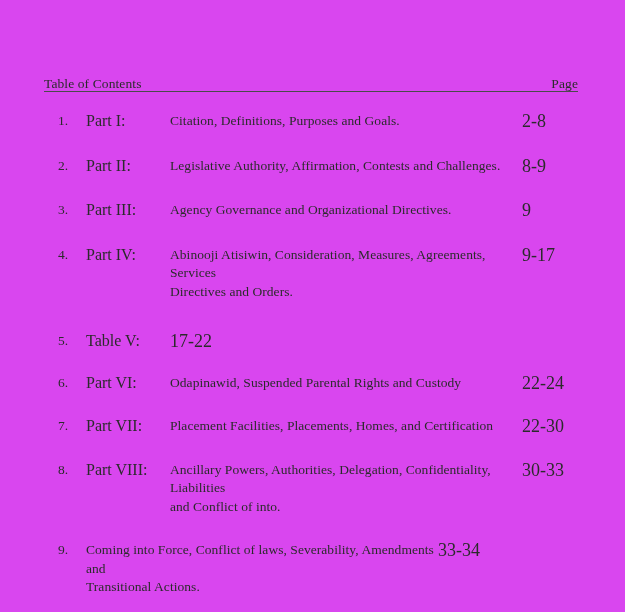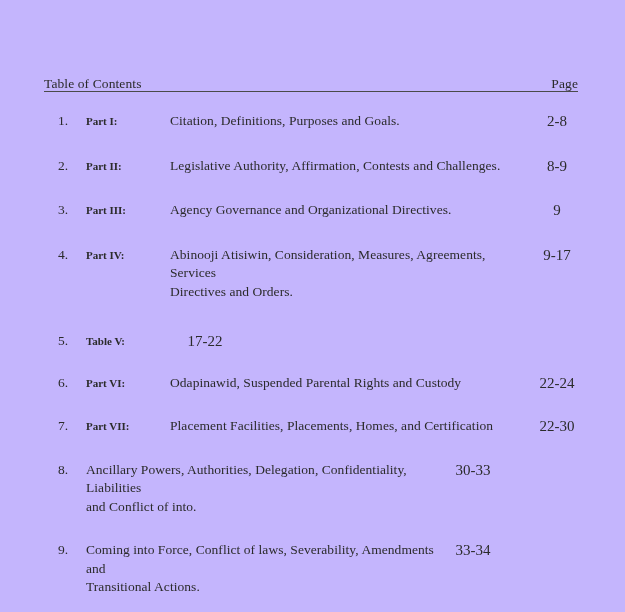--- a/index.html
+++ b/index.html
@@ -10,21 +10,21 @@
   }
   body {
     font-family: "Liberation Serif", "DejaVu Serif", serif;
     color: #2b2b2b;
     -webkit-font-smoothing: antialiased;
   }
   .page {
     position: relative;
     width: 625px;
     height: 612px;
-    background: #c4b5fd;
+    background: #d946ef;
     overflow: hidden;
     box-sizing: border-box;
   }
 
   
   .toc-header {
     position: absolute;
     left: 44px;
     top: 72px;
     width: 534px;
@@ -66,43 +66,42 @@
     flex: 0 0 28px;
     margin-left: 58px;
     text-align: left;
     font-size: 13.5px;
     line-height: 18.5px;
     white-space: nowrap;
   }
   .col-part {
     width: 84px;
     flex: 0 0 84px;
-    font-size: 11px;
+    font-size: 16px;
     line-height: 18.5px;
     white-space: nowrap;
-    font-weight: bold;
   }
   .col-desc {
     width: 352px;
     flex: 0 0 352px;
     font-size: 13.5px;
     line-height: 18.5px;
     letter-spacing: 0.05px;
   }
   .col-desc .line2 {
     display: block;
     font-family: Liberation Serif, serif;
   }
   .col-pages {
     width: 70px;
     flex: 0 0 70px;
-    font-size: 15px;
+    font-size: 18px;
     line-height: 18.5px;
     white-space: nowrap;
-    text-align: center;
+    text-align: left;
   }
 </style>
 </head>
 <body>
 
 <div class="page">
 
   <div class="toc-header">
     <div class="toc-header-inner">
       <span class="toc-header-title">Table of Contents</span>
@@ -147,20 +146,21 @@
         <div class="col-pages">22-24</div>
       </div>
       <div class="toc-row" style="margin-top: 25px;">
         <div class="col-num">7.</div>
         <div class="col-part">Part VII:</div>
         <div class="col-desc"><span class="line1">Placement Facilities, Placements, Homes, and Certification</span></div>
         <div class="col-pages">22-30</div>
       </div>
       <div class="toc-row" style="margin-top: 25px;">
         <div class="col-num">8.</div>
+        <div class="col-part">Part VIII:</div>
         <div class="col-desc"><span class="line1">Ancillary Powers, Authorities, Delegation, Confidentiality, Liabilities</span><span class="line2">and Conflict of into.</span></div>
         <div class="col-pages">30-33</div>
       </div>
       <div class="toc-row" style="margin-top: 25px;">
         <div class="col-num">9.</div>
         <div class="col-desc"><span class="line1">Coming into Force, Conflict of laws, Severability, Amendments and</span><span class="line2">Transitional Actions.</span></div>
         <div class="col-pages">33-34</div>
       </div>
     </div>
 

